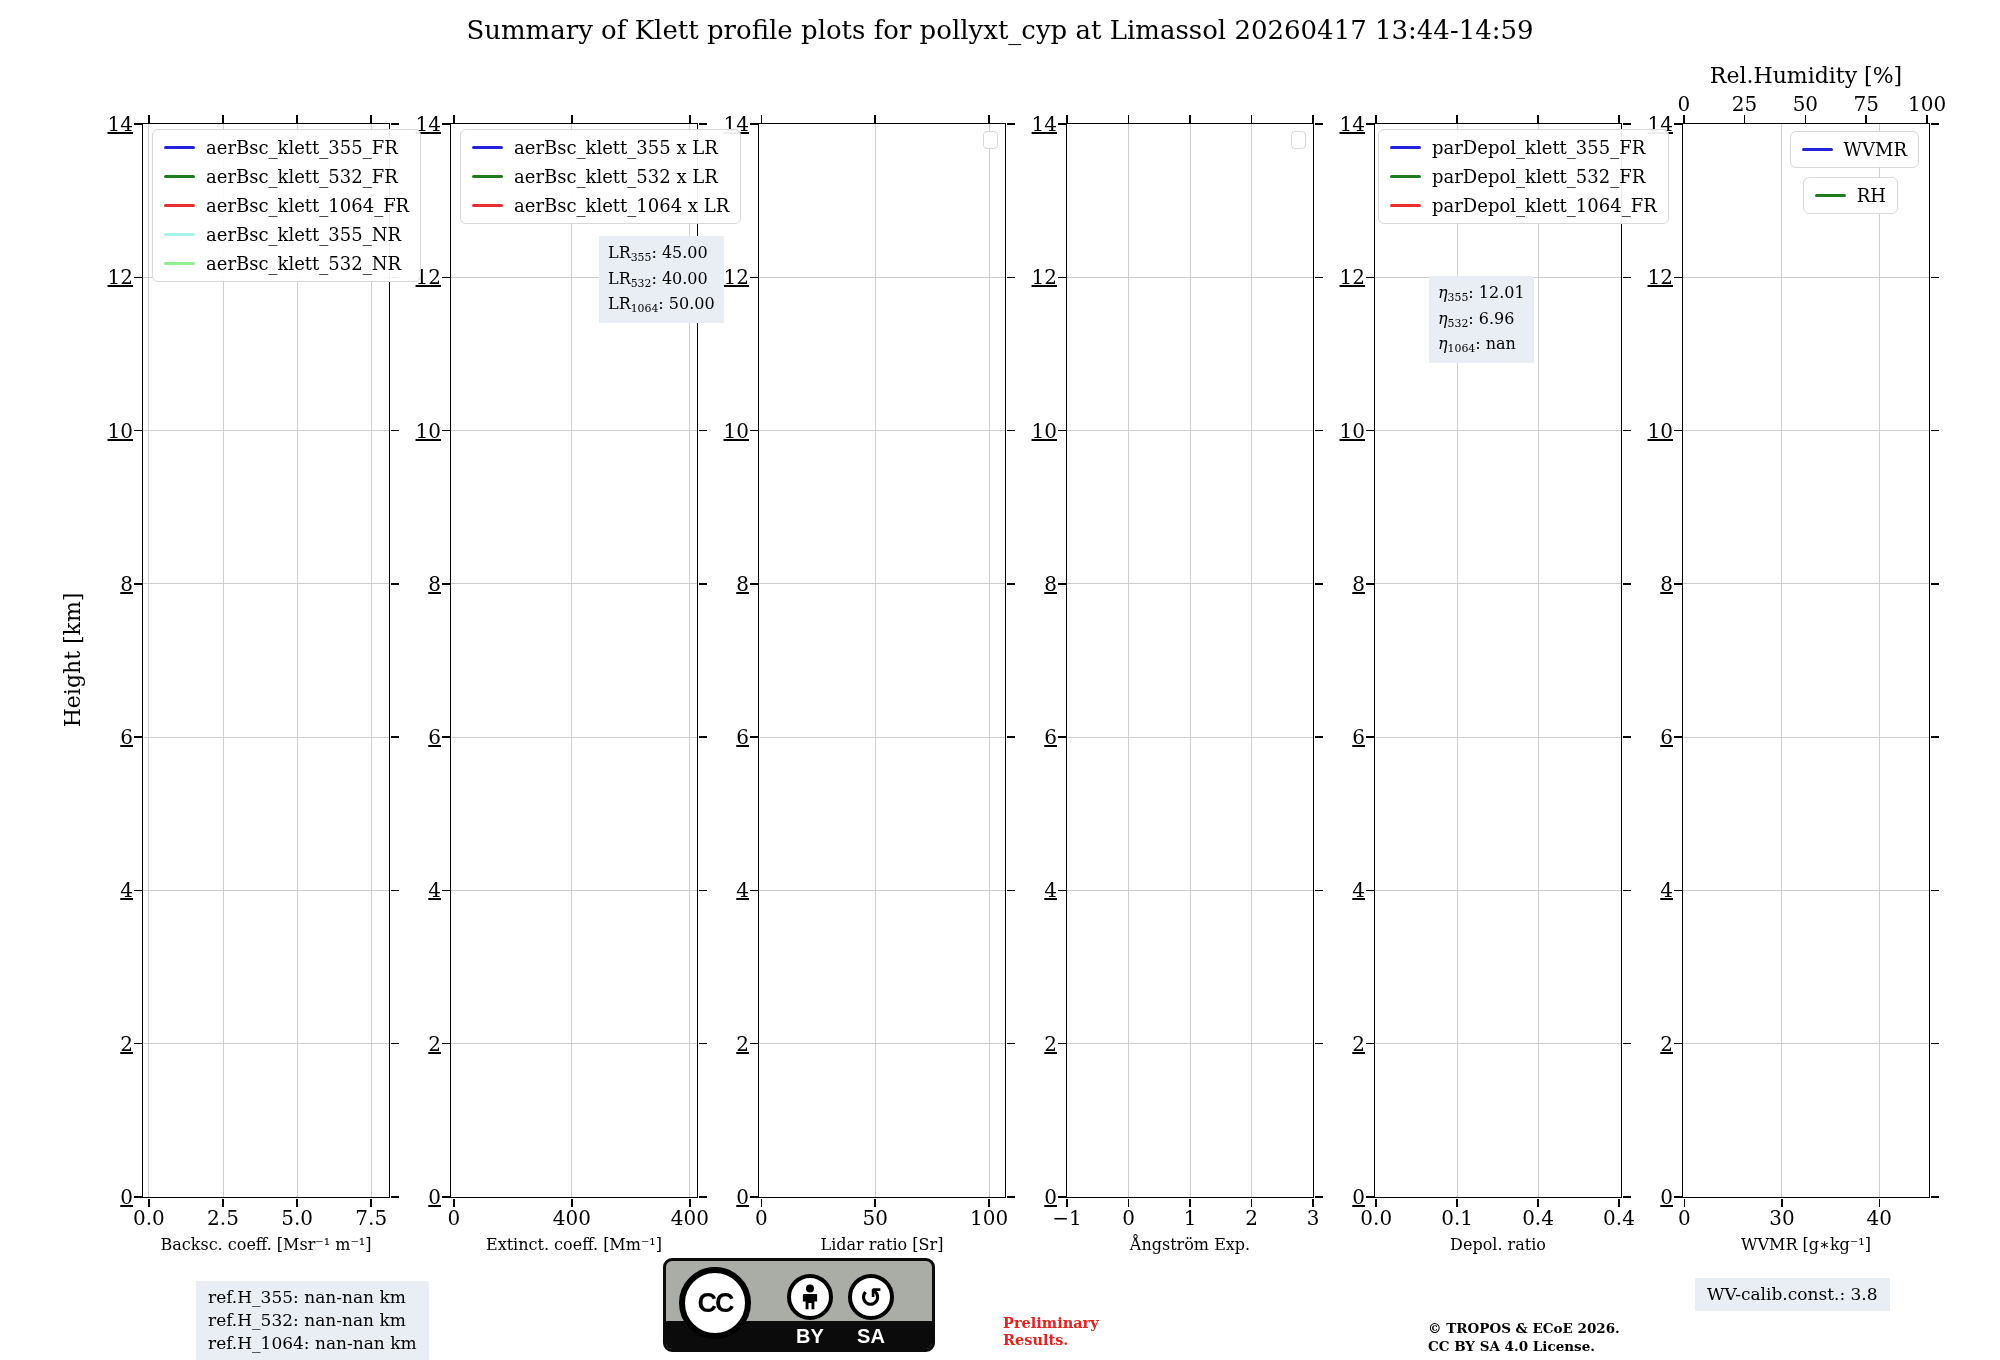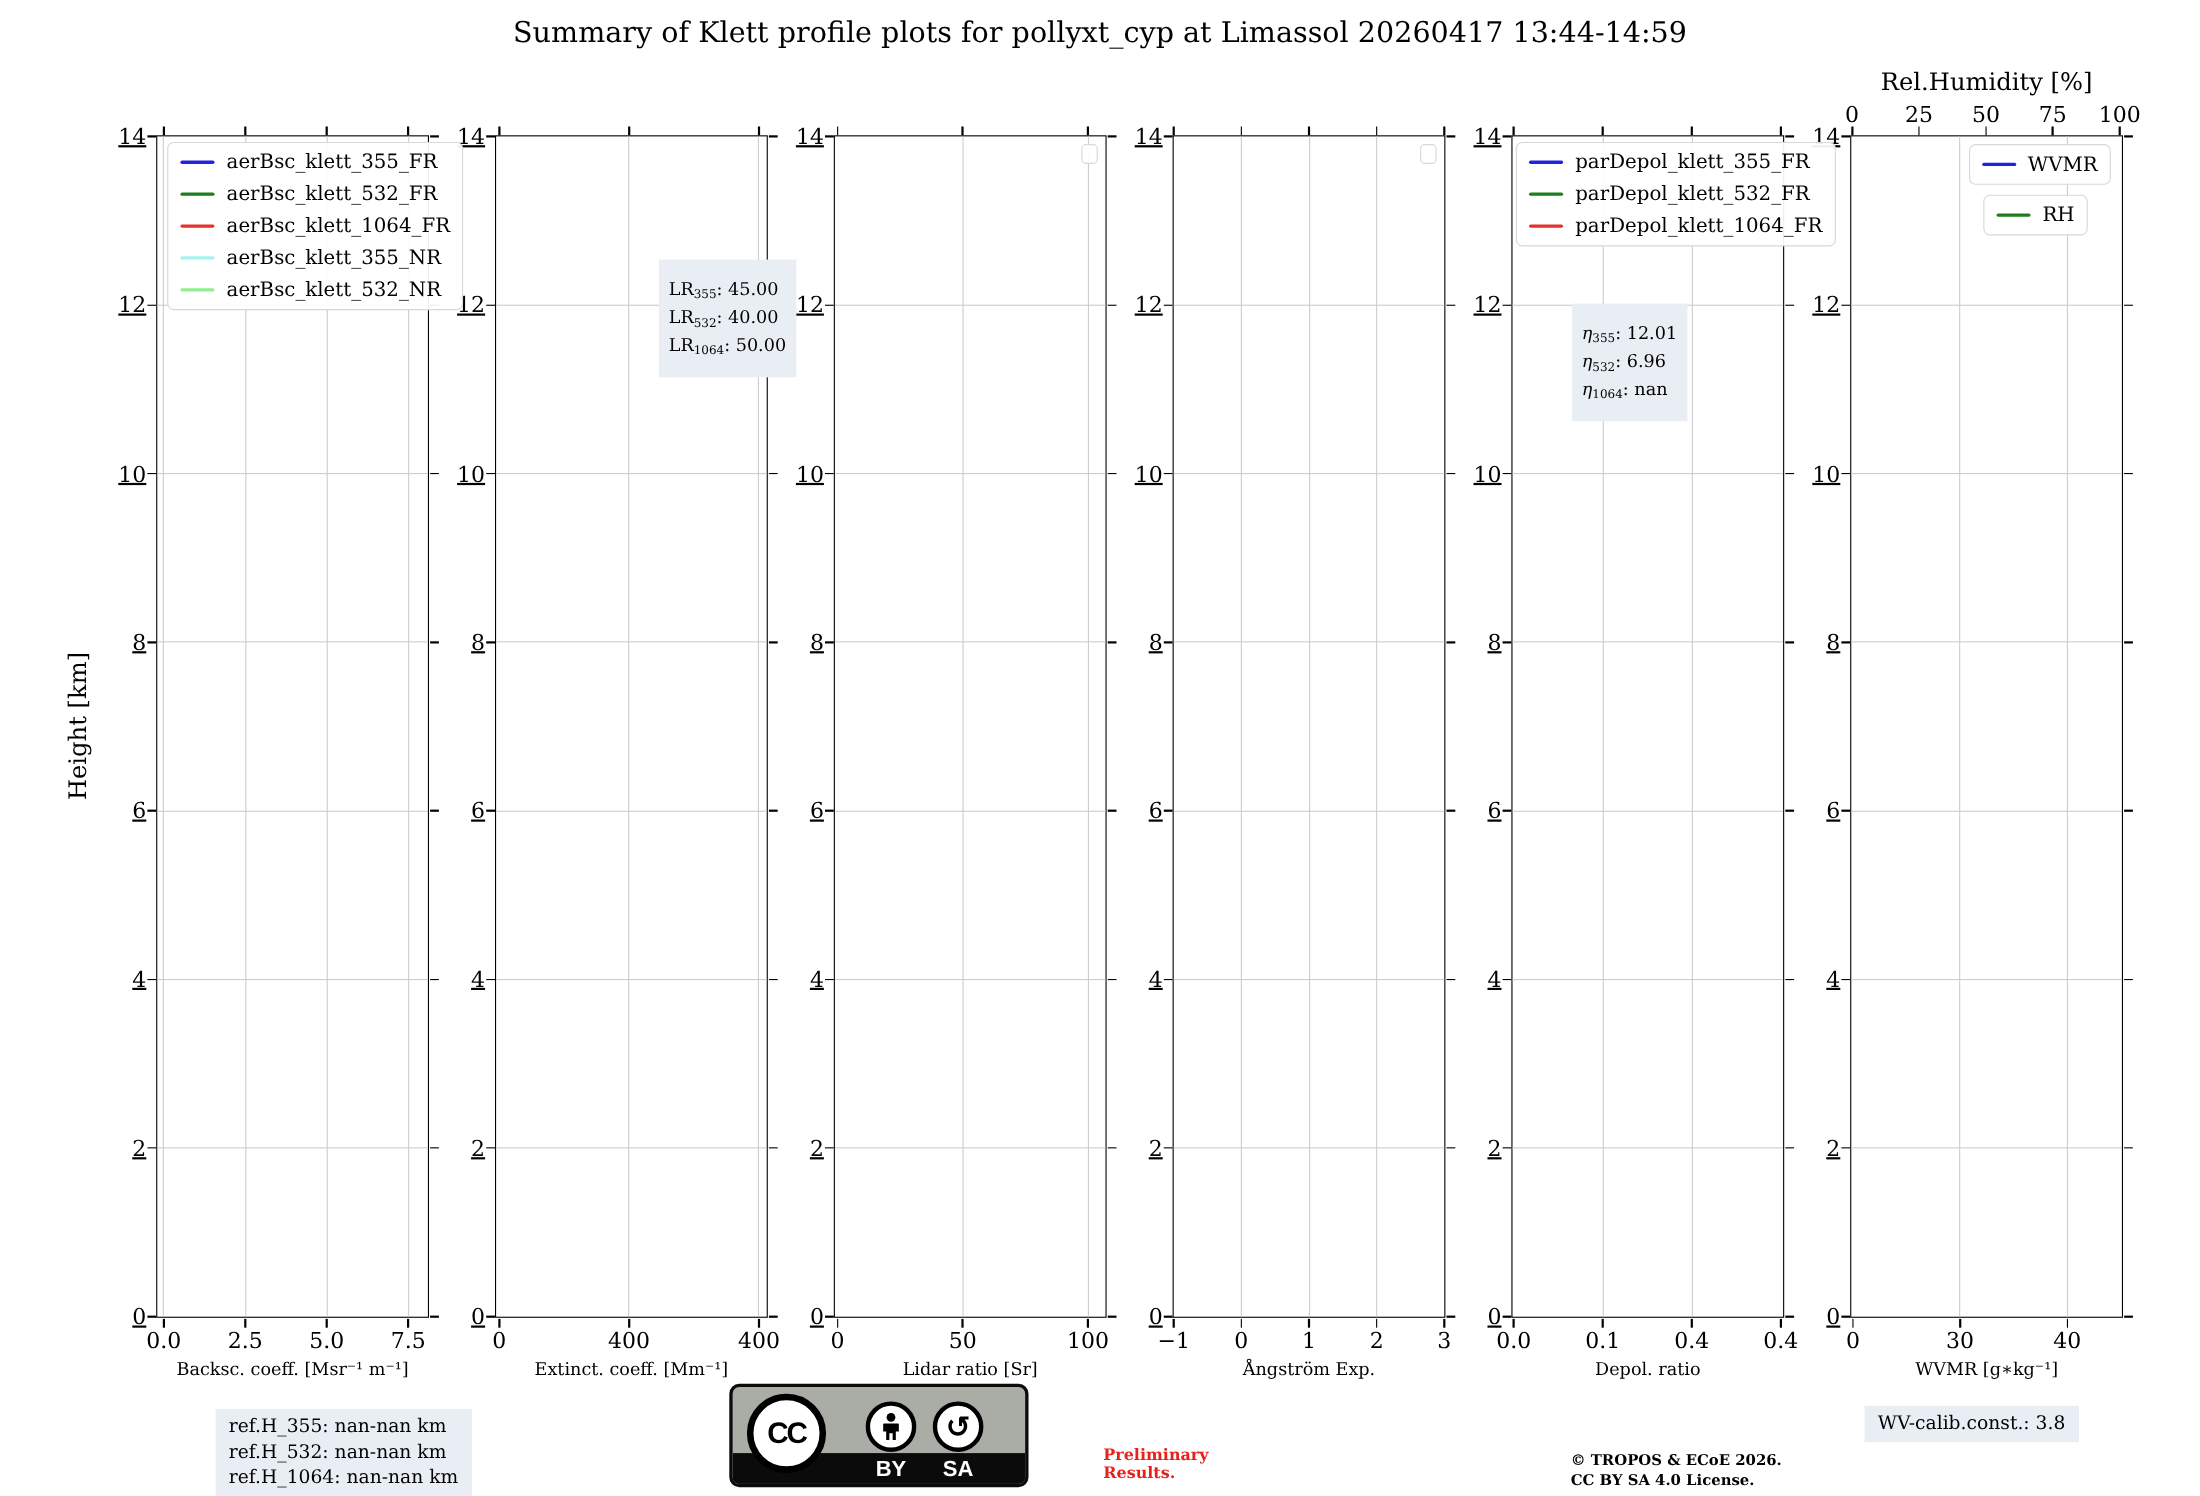--- a/index.html
+++ b/index.html
@@ -16,21 +16,21 @@
   .tick.r{height:1.5px;width:8px;right:-9.5px;}
   .xt{position:absolute;top:calc(100% + 9px);width:64px;text-align:center;font-size:20px;}
   .yt{position:absolute;right:calc(100% + 10px);width:46px;text-align:right;font-size:20px;line-height:24px;text-decoration:underline;}
   .tt{position:absolute;bottom:calc(100% + 8px);width:64px;text-align:center;font-size:20px;}
   .xlab{position:absolute;top:calc(100% + 38px);left:50%;transform:translateX(-50%);font-size:16px;white-space:nowrap;}
   .toplab{position:absolute;bottom:calc(100% + 36px);left:50%;transform:translateX(-50%);font-size:22px;white-space:nowrap;}
   .legend{position:absolute;background:rgba(255,255,255,.93);border:1px solid #d8d8d8;border-radius:6px;padding:7px 11px;display:flex;flex-direction:column;gap:8px;z-index:3;}
   .legend.empty{width:13px;height:16px;padding:0;border-radius:4px;}
   .li{display:flex;align-items:center;gap:11px;font-size:18px;white-space:nowrap;}
   .lline{width:31px;height:3px;border-radius:2px;flex:0 0 auto;}
-  .ann{position:absolute;background:#e9edf4;padding:15px 9px;font-size:16px;line-height:1.5;z-index:2;white-space:nowrap;}
+  .ann{position:absolute;background:#e9edf4;padding:5px 9px;font-size:16px;line-height:1.5;z-index:2;white-space:nowrap;}
   .ann .sub{font-size:.68em;vertical-align:-.3em;}
   .ann .ipre{font-style:italic;}
   .box{position:absolute;background:#e9edf4;font-size:17px;line-height:1.35;padding:5px 12px;white-space:nowrap;}
   .prelim{position:absolute;left:1003px;top:1314px;width:104px;color:#e8211d;font-weight:bold;font-size:14.5px;line-height:1.2;}
   .credit{position:absolute;left:1428px;top:1319px;font-size:13.5px;font-weight:bold;line-height:1.35;white-space:nowrap;}
   .badge{position:absolute;left:663px;top:1258px;width:272px;height:94px;background:#a9ada6;border:3px solid #0b0b0b;border-radius:9px;box-sizing:border-box;overflow:hidden;}
   .badge .bar{position:absolute;left:0;right:0;bottom:0;height:28px;background:#0b0b0b;}
   .circ{position:absolute;background:#fff;border-radius:50%;box-sizing:border-box;display:flex;align-items:center;justify-content:center;z-index:2;}
   .circ.cc{left:13px;top:6px;width:72px;height:72px;border:6.5px solid #000;font-family:"Liberation Sans",sans-serif;font-weight:bold;font-size:27px;letter-spacing:-2px;}
   .circ.by{left:121px;top:13px;width:46px;height:46px;border:4.5px solid #000;}
@@ -151,20 +151,34 @@
       <div class="tick l" style="bottom: calc(71.43% - 0.75px);"></div>
       <div class="tick r" style="bottom: calc(71.43% - 0.75px);"></div>
       <div class="yt" style="bottom: calc(71.43% - 12px);">10</div>
       <div class="tick l" style="bottom: calc(85.71% - 0.75px);"></div>
       <div class="tick r" style="bottom: calc(85.71% - 0.75px);"></div>
       <div class="yt" style="bottom: calc(85.71% - 12px);">12</div>
       <div class="tick l" style="bottom: calc(100% - 0.75px);"></div>
       <div class="tick r" style="bottom: calc(100% - 0.75px);"></div>
       <div class="yt" style="bottom: calc(100% - 12px);">14</div>
       <div class="xlab">Extinct. coeff. [Mm⁻¹]</div>
+      <div class="legend" style="top: 5px; left: 9px;">
+        <div class="li">
+          <div class="lline" style="background: rgb(35, 35, 221);"></div>
+          <span>aerBsc_klett_355 x LR</span>
+        </div>
+        <div class="li">
+          <div class="lline" style="background: rgb(30, 125, 30);"></div>
+          <span>aerBsc_klett_532 x LR</span>
+        </div>
+        <div class="li">
+          <div class="lline" style="background: rgb(232, 48, 48);"></div>
+          <span>aerBsc_klett_1064 x LR</span>
+        </div>
+      </div>
       <div class="ann" style="left: 148px; top: 112px;">
         <div><span>LR</span><span class="sub">355</span><span>: 45.00</span></div>
         <div><span>LR</span><span class="sub">532</span><span>: 40.00</span></div>
         <div><span>LR</span><span class="sub">1064</span><span>: 50.00</span></div>
       </div>
     </div>
     <div class="panel" style="left: 758px;">
       <div class="grid-v" style="left: calc(47.22% - 0.5px);"></div>
       <div class="grid-v" style="left: calc(93.52% - 0.5px);"></div>
       <div class="grid-h" style="bottom: calc(14.29% - 0.5px);"></div>

